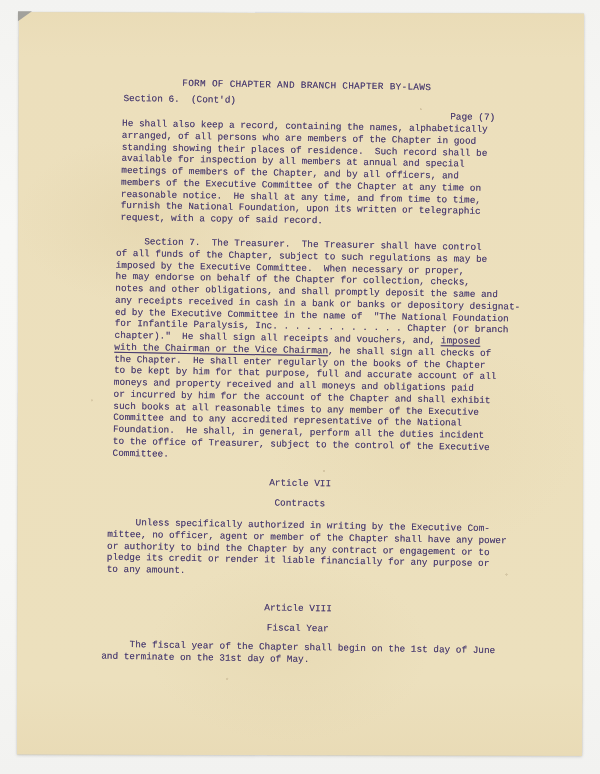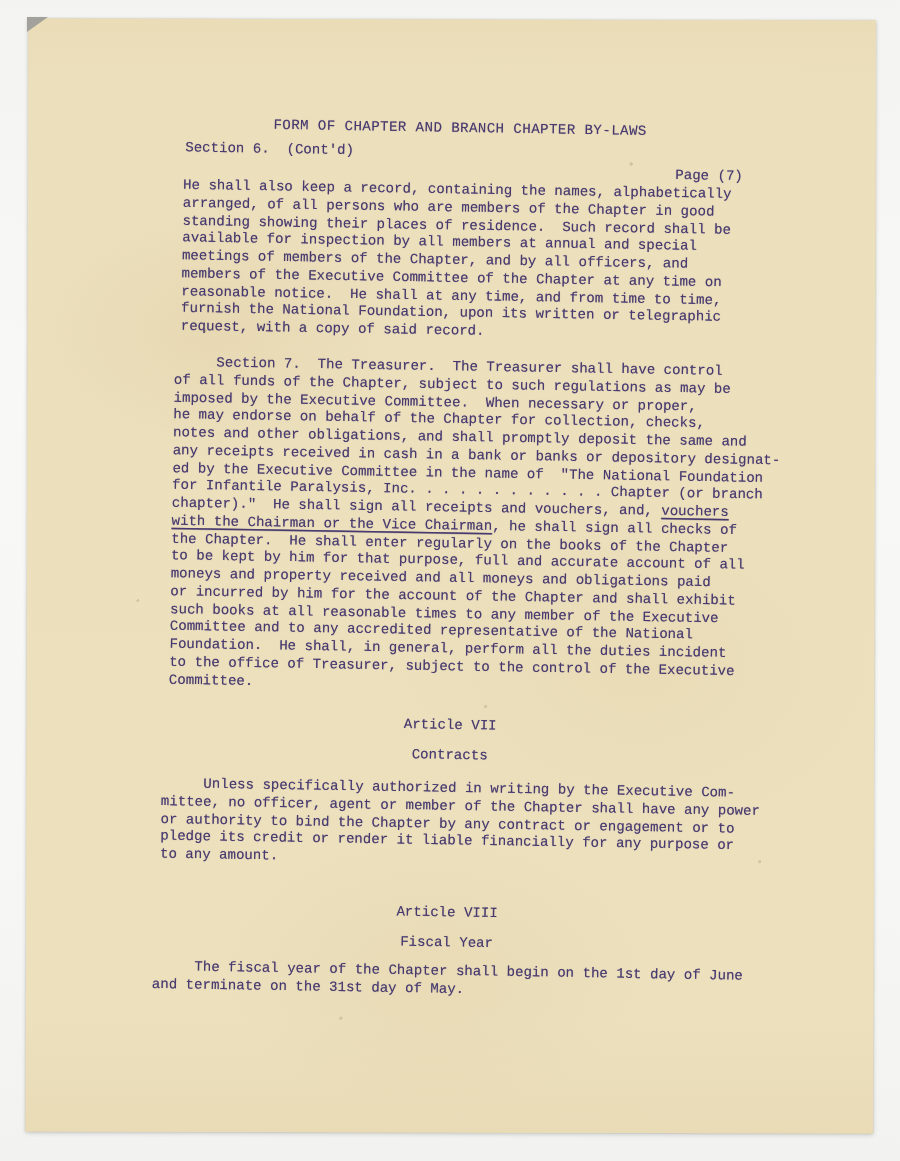--- a/index.html
+++ b/index.html
@@ -135,21 +135,21 @@
 
       <div class="para p2">
           <div class="line">     Section 7.  The Treasurer.  The Treasurer shall have control</div>
           <div class="line">of all funds of the Chapter, subject to such regulations as may be</div>
           <div class="line">imposed by the Executive Committee.  When necessary or proper,</div>
           <div class="line">he may endorse on behalf of the Chapter for collection, checks,</div>
           <div class="line">notes and other obligations, and shall promptly deposit the same and</div>
           <div class="line">any receipts received in cash in a bank or banks or depository designat-</div>
           <div class="line">ed by the Executive Committee in the name of  "The National Foundation</div>
           <div class="line">for Infantile Paralysis, Inc. . . . . . . . . . . . Chapter (or branch</div>
-          <div class="line"><span>chapter)."  He shall sign all receipts and vouchers, and, </span><span class="u">vouchers</span></div>
+          <div class="line"><span>chapter)."  He shall sign all receipts and vouchers, and, </span><span class="u">imposed</span></div>
           <div class="line"><span class="u">with the Chairman or the Vice Chairman</span><span>, he shall sign all checks of</span></div>
           <div class="line">the Chapter.  He shall enter regularly on the books of the Chapter</div>
           <div class="line">to be kept by him for that purpose, full and accurate account of all</div>
           <div class="line">moneys and property received and all moneys and obligations paid</div>
           <div class="line">or incurred by him for the account of the Chapter and shall exhibit</div>
           <div class="line">such books at all reasonable times to any member of the Executive</div>
           <div class="line">Committee and to any accredited representative of the National</div>
           <div class="line">Foundation.  He shall, in general, perform all the duties incident</div>
           <div class="line">to the office of Treasurer, subject to the control of the Executive</div>
           <div class="line">Committee.</div>

